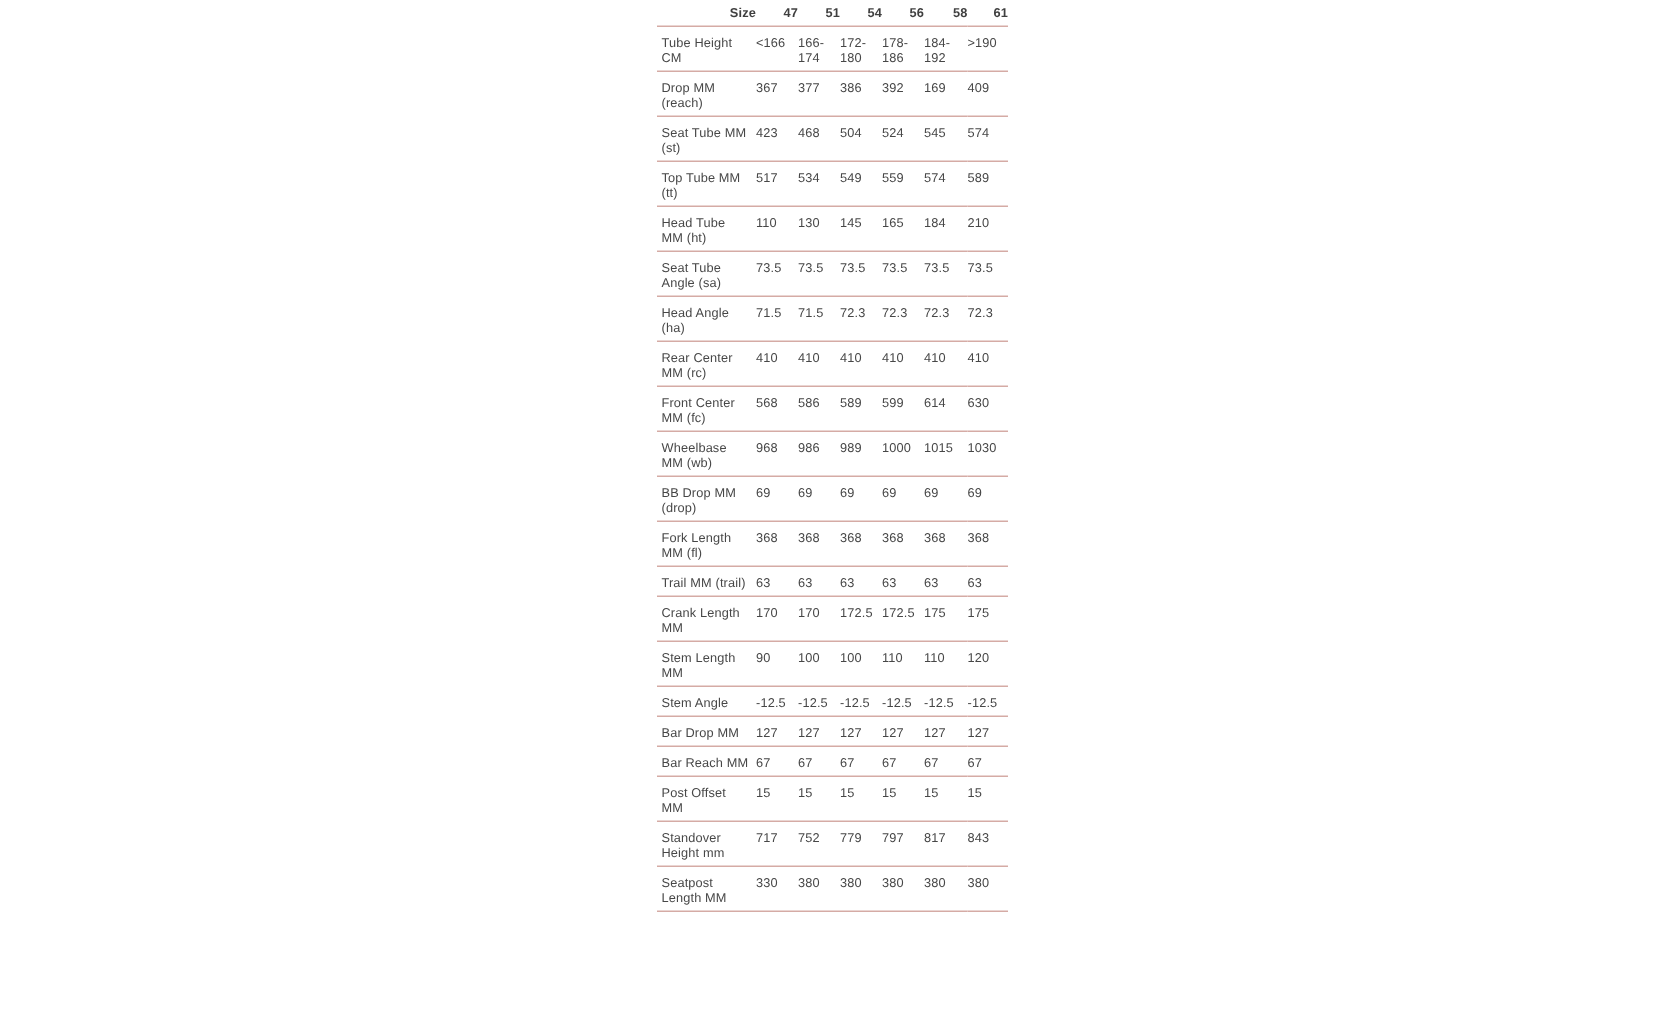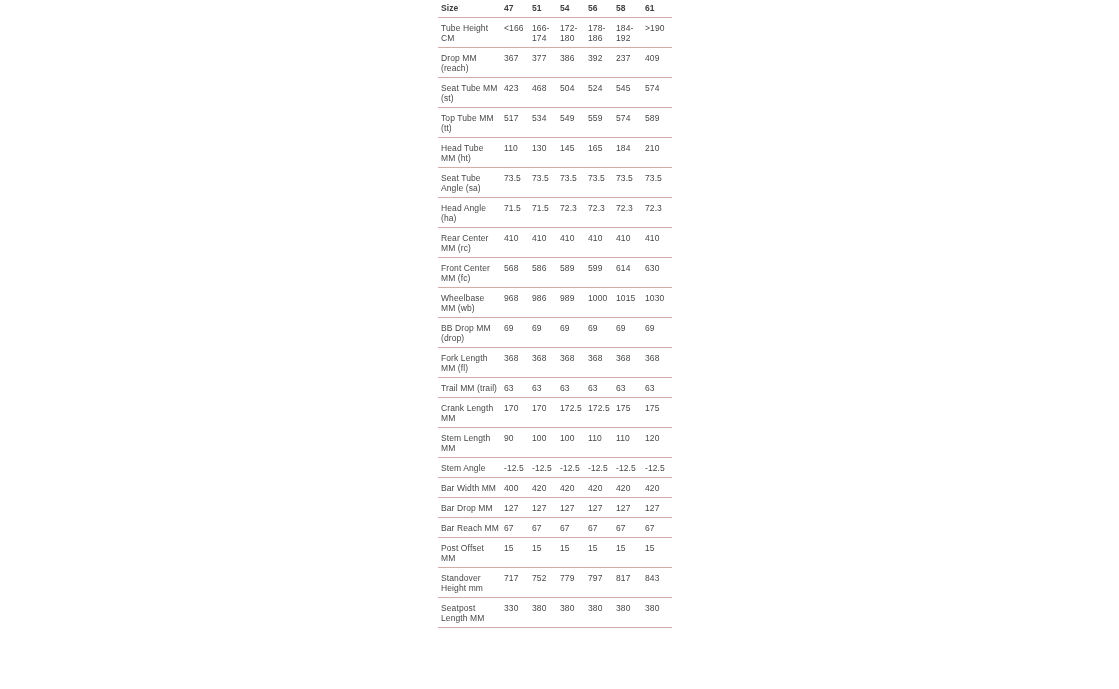--- a/index.html
+++ b/index.html
@@ -36,20 +36,21 @@
     border-bottom:1px solid var(--divider);
     white-space:pre-line;
     overflow-wrap:break-word;
     letter-spacing:0.1px;
   }
   .geo-table thead th{
     font-weight:bold;
     color:var(--header-text);
     padding-top:3px;
     padding-bottom:4px;
+    text-align:right;
   }
   .geo-table th.row-label,
   .geo-table thead th:first-child{
     padding-left:3px;
   }
 </style>
 </head>
 <body>
 
 <table class="geo-table">
@@ -84,21 +85,21 @@
         <td>184-192</td>
         <td>&gt;190</td>
       </tr>
       <tr>
         <th class="row-label">Drop MM
 (reach)</th>
         <td>367</td>
         <td>377</td>
         <td>386</td>
         <td>392</td>
-        <td>237</td>
+        <td>169</td>
         <td>409</td>
       </tr>
       <tr>
         <th class="row-label">Seat Tube MM
 (st)</th>
         <td>423</td>
         <td>468</td>
         <td>504</td>
         <td>524</td>
         <td>545</td>
@@ -226,29 +227,20 @@
       <tr>
         <th class="row-label">Stem Angle</th>
         <td>-12.5</td>
         <td>-12.5</td>
         <td>-12.5</td>
         <td>-12.5</td>
         <td>-12.5</td>
         <td>-12.5</td>
       </tr>
       <tr>
-        <th class="row-label">Bar Width MM</th>
-        <td>400</td>
-        <td>420</td>
-        <td>420</td>
-        <td>420</td>
-        <td>420</td>
-        <td>420</td>
-      </tr>
-      <tr>
         <th class="row-label">Bar Drop MM</th>
         <td>127</td>
         <td>127</td>
         <td>127</td>
         <td>127</td>
         <td>127</td>
         <td>127</td>
       </tr>
       <tr>
         <th class="row-label">Bar Reach MM</th>

